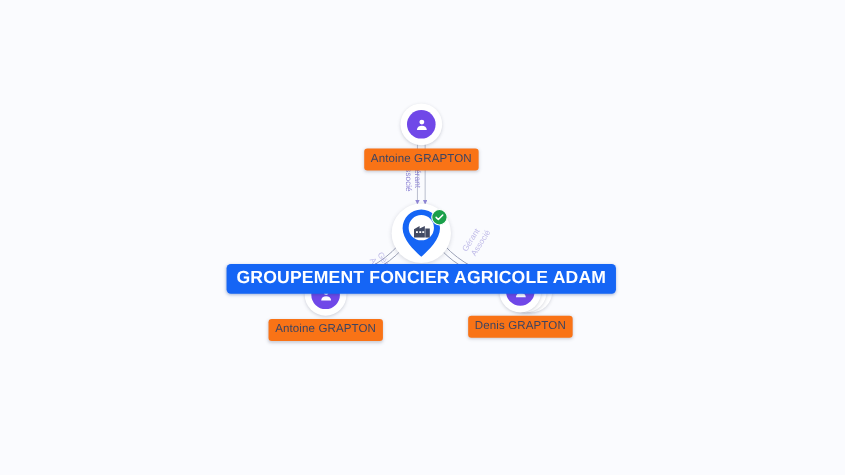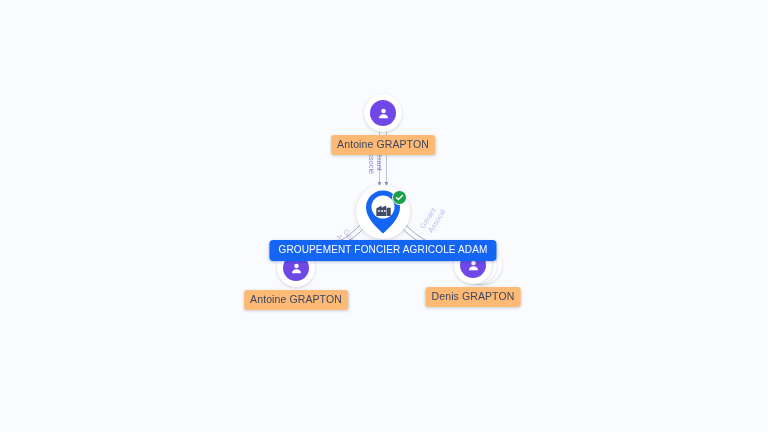--- a/index.html
+++ b/index.html
@@ -67,21 +67,21 @@
     background: #7048e8;
     display: flex;
     align-items: center;
     justify-content: center;
   }
   .person-disc svg { display: block; }
 
   .node-label {
     position: absolute;
     transform: translateX(-50%);
-    background: #fdba74;
+    background: #f97316;
     color: #3d4461;
     font-size: 10.5px;
     line-height: 1;
     letter-spacing: 0.1px;
     white-space: nowrap;
     padding: 4px 6px 5px 6px;
     border-radius: 3px;
     box-shadow: 0 1px 3px rgba(60,64,90,0.25);
   }
 
@@ -120,27 +120,28 @@
     align-items: center;
     justify-content: center;
   }
   .check-badge svg { display: block; }
 
   .company-label {
     position: absolute;
     transform: translateX(-50%);
     background: #1565f5;
     color: #ffffff;
-    font-size: 10px;
+    font-size: 16px;
     line-height: 1;
     letter-spacing: 0.15px;
     white-space: nowrap;
     padding: 5px 9px 6px 9px;
     border-radius: 4px;
     box-shadow: 0 1px 3px rgba(20,60,150,0.35);
+    font-weight: bold;
   }
 
   
   .edge-label {
     position: absolute;
     color: #8f86d6;
     font-size: 7.5px;
     line-height: 1;
     white-space: nowrap;
     transform-origin: 0 0;

